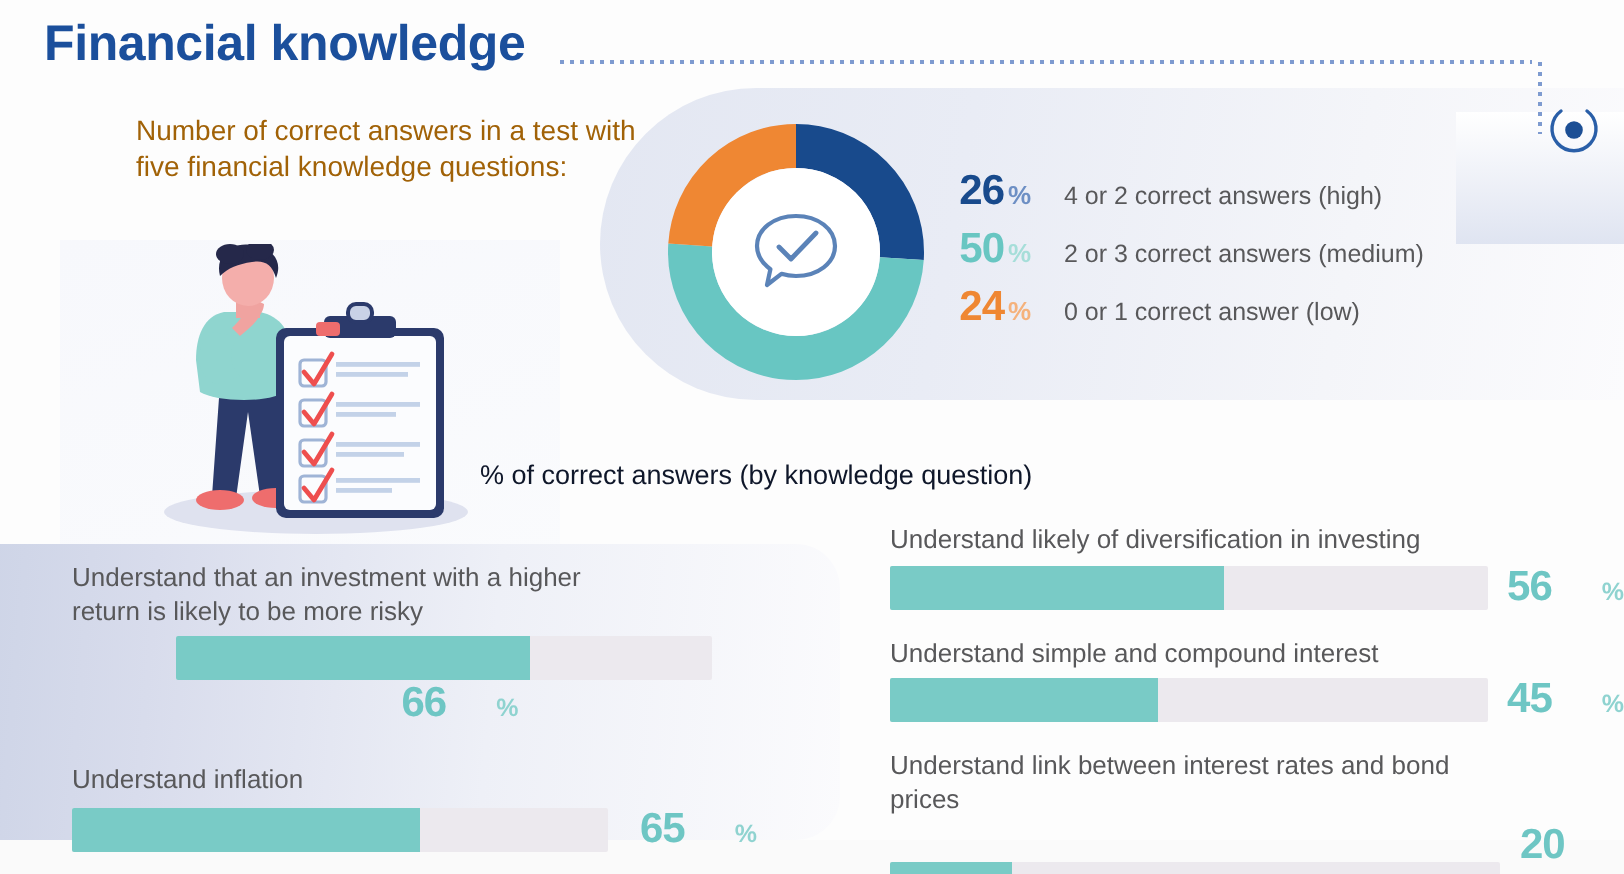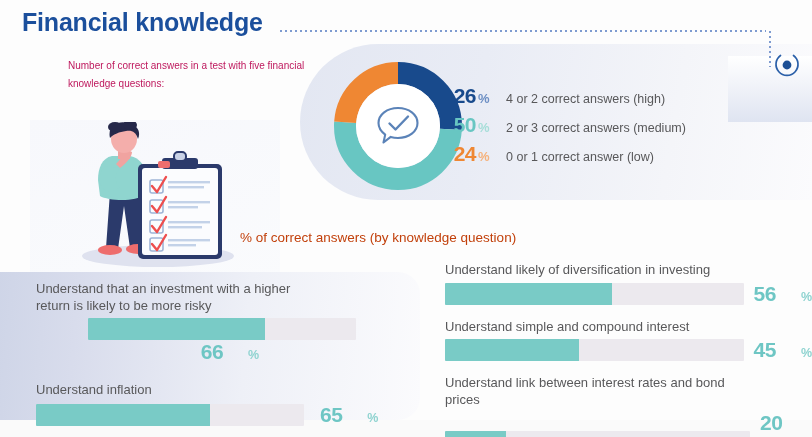--- a/index.html
+++ b/index.html
@@ -48,49 +48,49 @@
   }
   .hdr-dots-v{
     position:absolute;left:747px;top:25px;width:2px;height:36px;
     background-image:repeating-linear-gradient(to bottom,#7e9bd0 0 2px,transparent 2px 5px);
   }
   .hdr-marker{position:absolute;left:748px;top:42px;}
 
   
   .intro{
     position:absolute;left:68px;top:57px;width:250px;
-    font-size:10px;line-height:17.5px;color:#be185d;font-weight:500;
+    font-size:14px;line-height:17.5px;color:#a16207;font-weight:500;
   }
 
   
   .donut-wrap{position:absolute;left:322px;top:50px;width:152px;height:152px;}
   .donut-icon{
     position:absolute;left:50px;top:50px;width:52px;height:52px;
   }
 
   
-  .legend{position:absolute;left:440px;top:84px;width:300px;}
+  .legend{position:absolute;left:466px;top:84px;width:300px;}
   .lg-row{display:flex;align-items:baseline;height:29px;}
   .lg-num{font-size:21px;font-weight:bold;width:36px;text-align:right;letter-spacing:-0.5px;}
   .lg-pct{font-size:13px;font-weight:bold;width:22px;padding-left:2px;}
   .lg-txt{font-size:12.5px;color:#58585a;padding-left:6px;white-space:nowrap;}
   .c-blue{color:#184a8c;}
   .c-blue-l{color:#6d8fc4;}
   .c-teal{color:#68c6c2;}
   .c-teal-l{color:#a6ded9;}
   .c-orng{color:#ef8733;}
   .c-orng-l{color:#f5b27c;}
 
   
   .illus{position:absolute;left:62px;top:122px;width:192px;height:148px;}
 
   
   .sub-title{
     position:absolute;left:240px;top:230px;
-    font-size:13.5px;color:#c2410c;white-space:nowrap;
+    font-size:13.5px;color:#0f172a;white-space:nowrap;
   }
 
   
   .bar-col{position:absolute;}
   .bar-col.left{left:36px;top:281px;width:372px;}
   .bar-col.right{left:445px;top:262px;width:367px;}
 
   .bar-item{position:relative;}
   .bar-label{
     font-size:13px;line-height:16.5px;color:#58585a;

